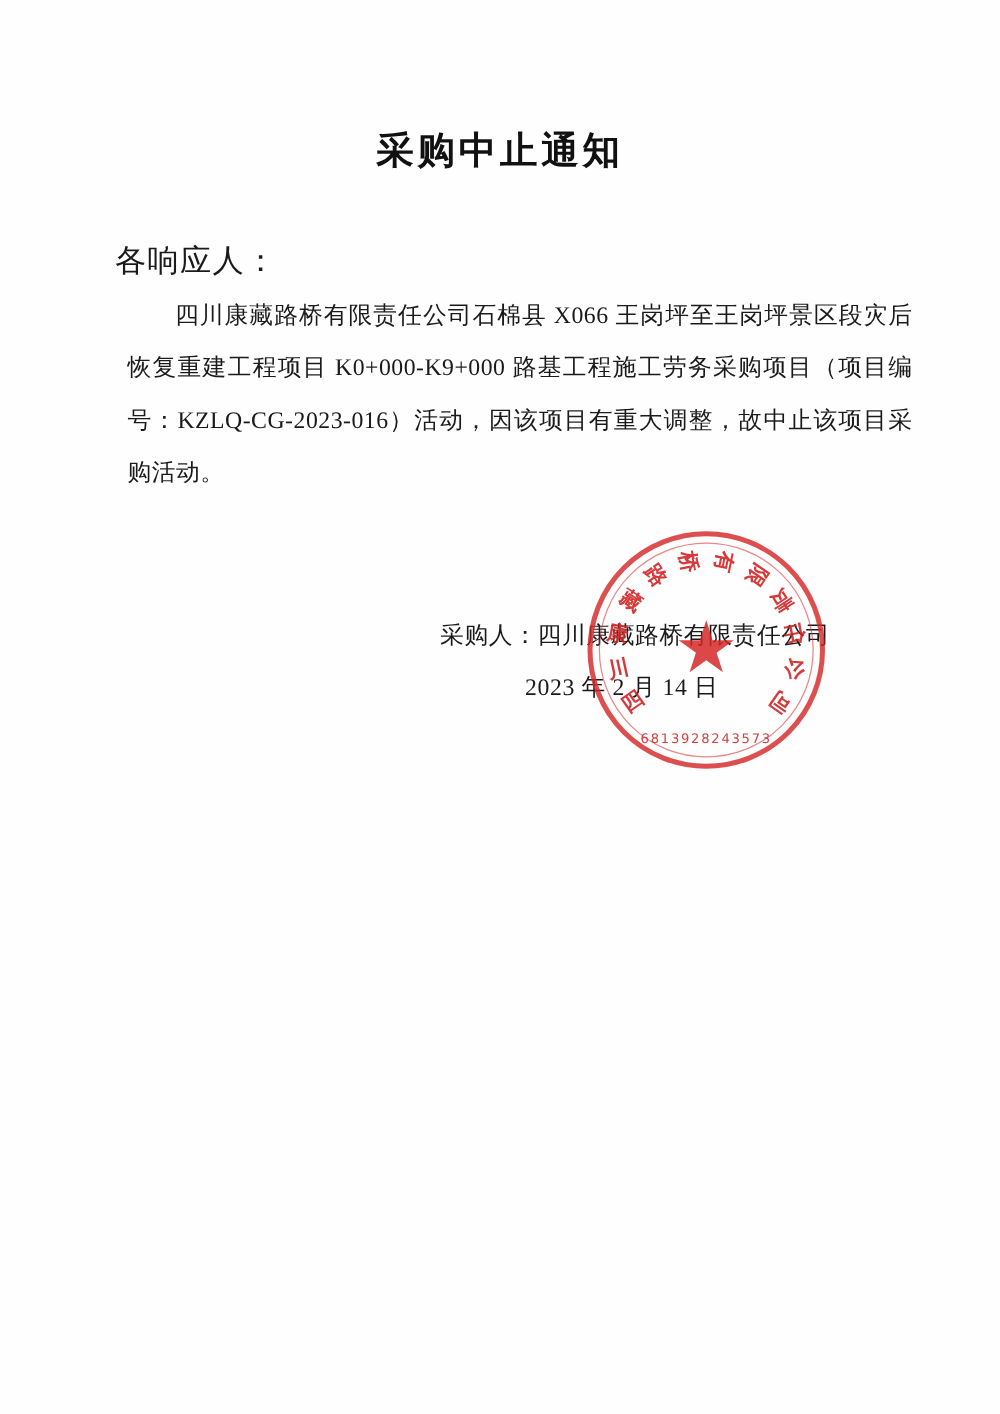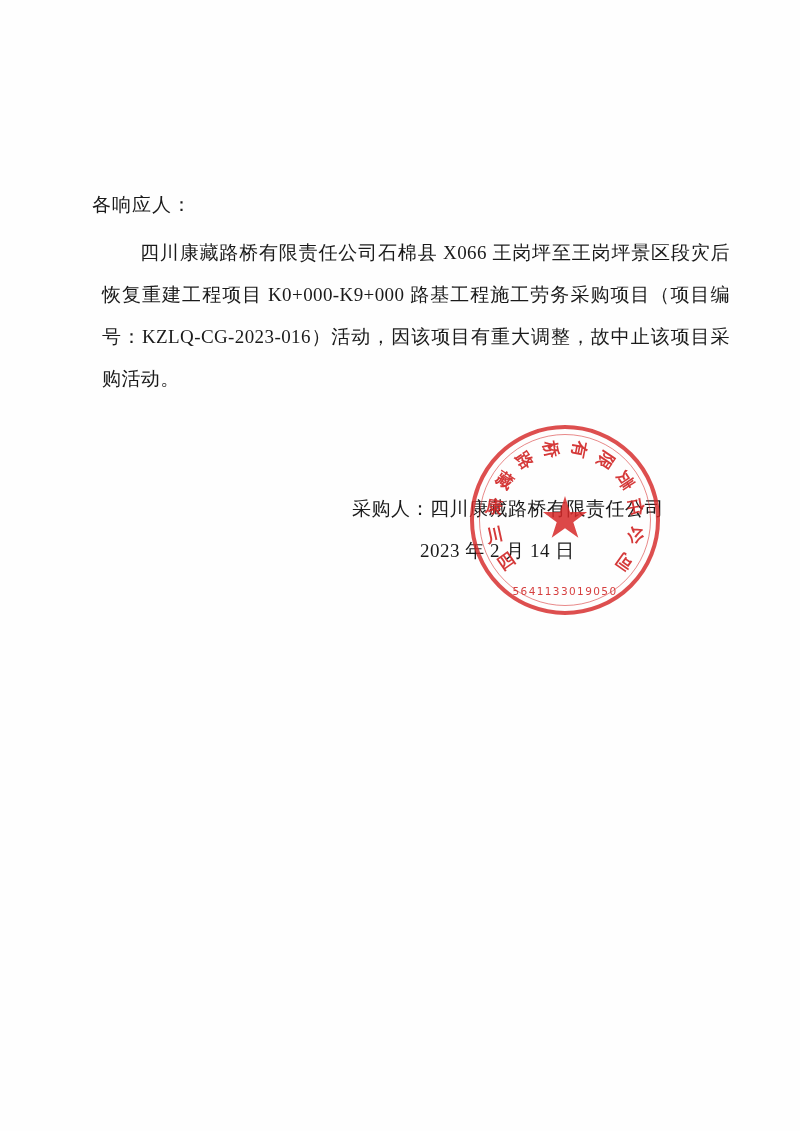--- a/index.html
+++ b/index.html
@@ -29,21 +29,21 @@
     font-size: 30px;
     font-weight: bold;
     letter-spacing: 3px;
     font-family: "DejaVu Serif", "Liberation Serif", serif;
     color: #111;
   }
   .salutation {
     position: absolute;
     top: 192px;
     left: 92px;
-    font-size: 19px;
+    font-size: 25px;
     letter-spacing: 1px;
   }
   .body-block {
     position: absolute;
     top: 232px;
     left: 92px;
     width: 628px;
     font-size: 19px;
     line-height: 42px;
     text-align: justify;
@@ -127,20 +127,21 @@
     letter-spacing: 1.4px;
     color: rgba(208, 36, 36, 0.88);
     font-family: "DejaVu Sans", sans-serif;
   }
 </style>
 </head>
 <body>
 
 <div class="page">
 
+  <div class="doc-title">采购中止通知</div>
 
   <div class="salutation">各响应人：</div>
 
   <div class="body-block">
     <p>四川康藏路桥有限责任公司石棉县 X066 王岗坪至王岗坪景区段灾后恢复重建工程项目 K0+000-K9+000 路基工程施工劳务采购项目（项目编号：KZLQ-CG-2023-016）活动，因该项目有重大调整，故中止该项目采购活动。</p>
   </div>
 
   <div class="sign-block">
     <div class="sign-line">采购人：四川康藏路桥有限责任公司</div>
     <div class="sign-date">2023 年 2 月 14 日</div>
@@ -157,16 +158,16 @@
         <span style="transform: rotate(-56.8182deg) translate(0px, -72px) rotate(90deg) translate(-50%, -50%);">藏</span>
         <span style="transform: rotate(-34.0909deg) translate(0px, -72px) rotate(90deg) translate(-50%, -50%);">路</span>
         <span style="transform: rotate(-11.3636deg) translate(0px, -72px) rotate(90deg) translate(-50%, -50%);">桥</span>
         <span style="transform: rotate(11.3636deg) translate(0px, -72px) rotate(90deg) translate(-50%, -50%);">有</span>
         <span style="transform: rotate(34.0909deg) translate(0px, -72px) rotate(90deg) translate(-50%, -50%);">限</span>
         <span style="transform: rotate(56.8182deg) translate(0px, -72px) rotate(90deg) translate(-50%, -50%);">责</span>
         <span style="transform: rotate(79.5455deg) translate(0px, -72px) rotate(90deg) translate(-50%, -50%);">任</span>
         <span style="transform: rotate(102.273deg) translate(0px, -72px) rotate(90deg) translate(-50%, -50%);">公</span>
         <span style="transform: rotate(125deg) translate(0px, -72px) rotate(90deg) translate(-50%, -50%);">司</span>
       </div>
-    <div class="seal-bottom-text">5641133019050</div>
+    <div class="seal-bottom-text">6813928243573</div>
   </div>
 
 </div>
 
 </body></html>

